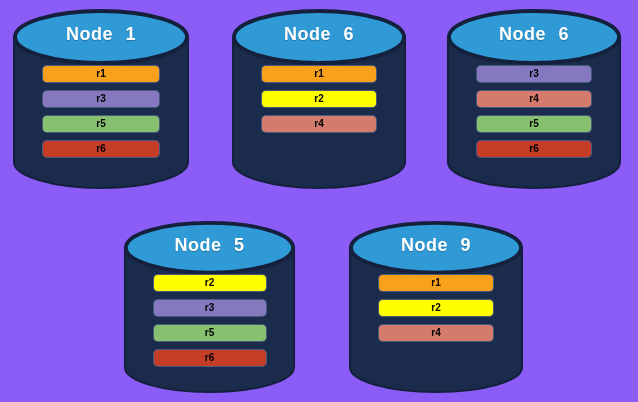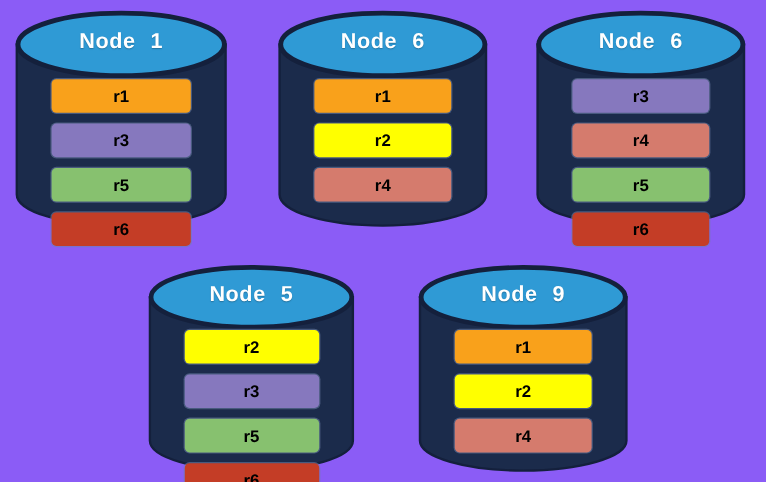--- a/index.html
+++ b/index.html
@@ -37,26 +37,26 @@
     position: absolute;
     top: 32%; left: 0; right: 0;
     display: flex;
     flex-direction: column;
     align-items: center;
     gap: 9px;
     z-index: 2;
   }
   .bar {
     width: 64%;
-    height: 28px;
+    height: 16px;
     border-radius: 4px;
     display: flex;
     align-items: center;
     justify-content: center;
-    font-size: 14px;
+    font-size: 10px;
     font-weight: bold;
     color: #000000;
     line-height: 14px;
     box-shadow: 0 0 0 1px rgba(110, 130, 170, 0.55);
   }
   
   .n1 { left: 11px;  top: 7px;   width: 180px; height: 184px; }
   .n2 { left: 230px; top: 7px;   width: 178px; height: 184px; }
   .n3 { left: 445px; top: 7px;   width: 178px; height: 184px; }
   .n4 { left: 122px; top: 219px; width: 175px; height: 176px; }

